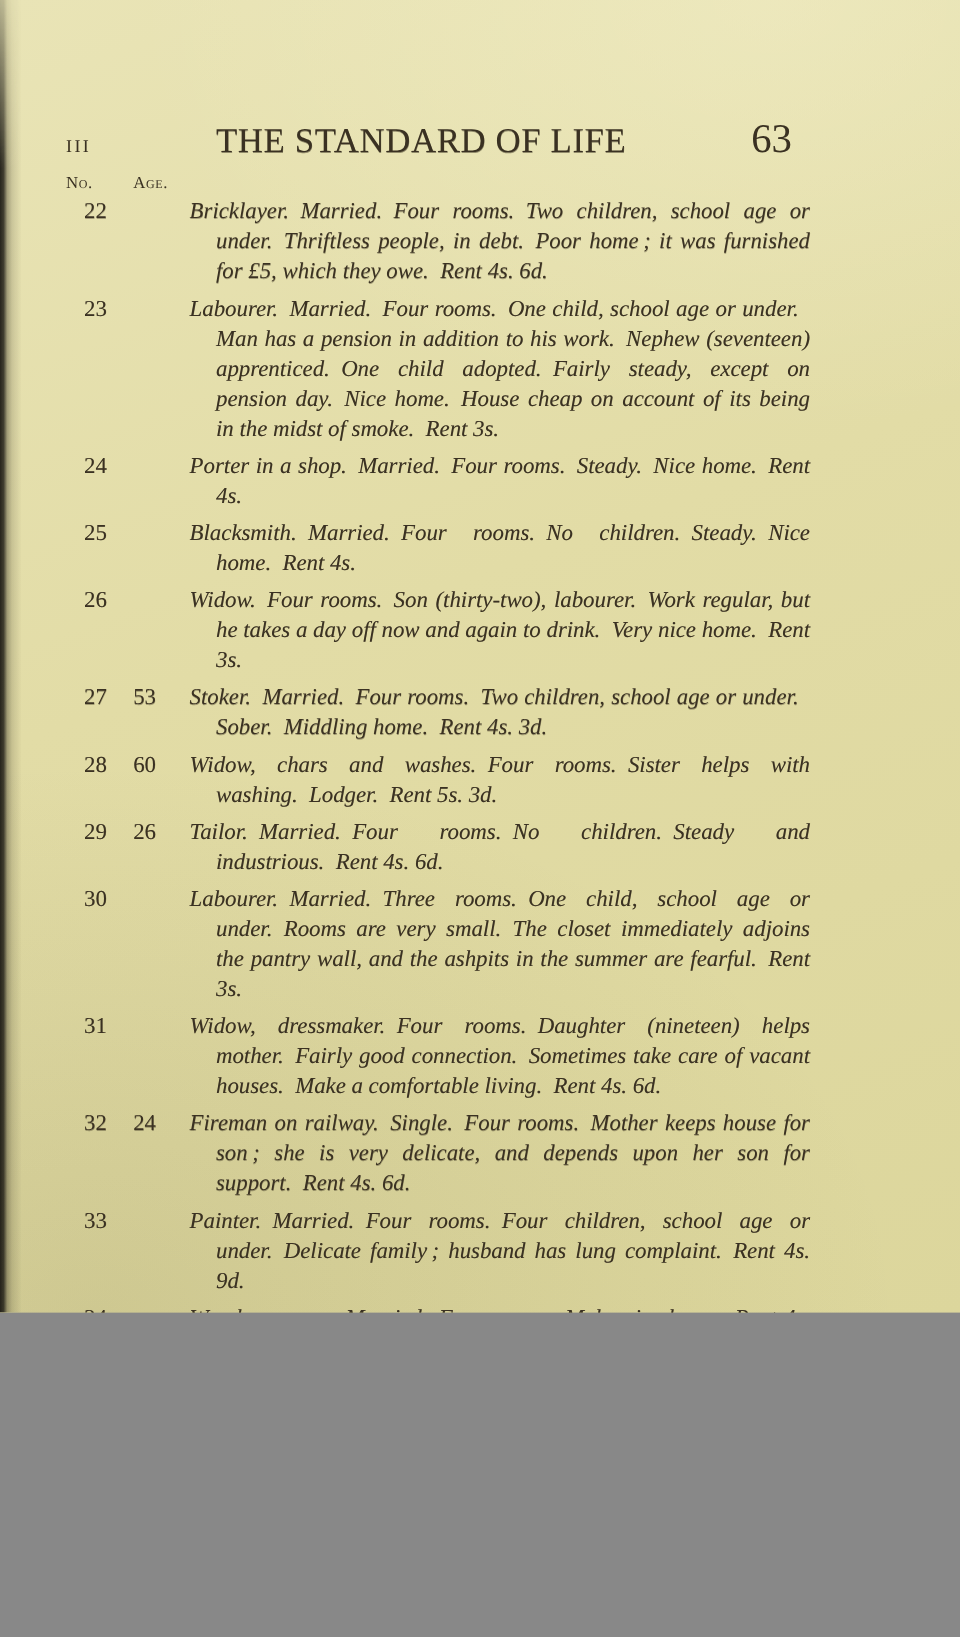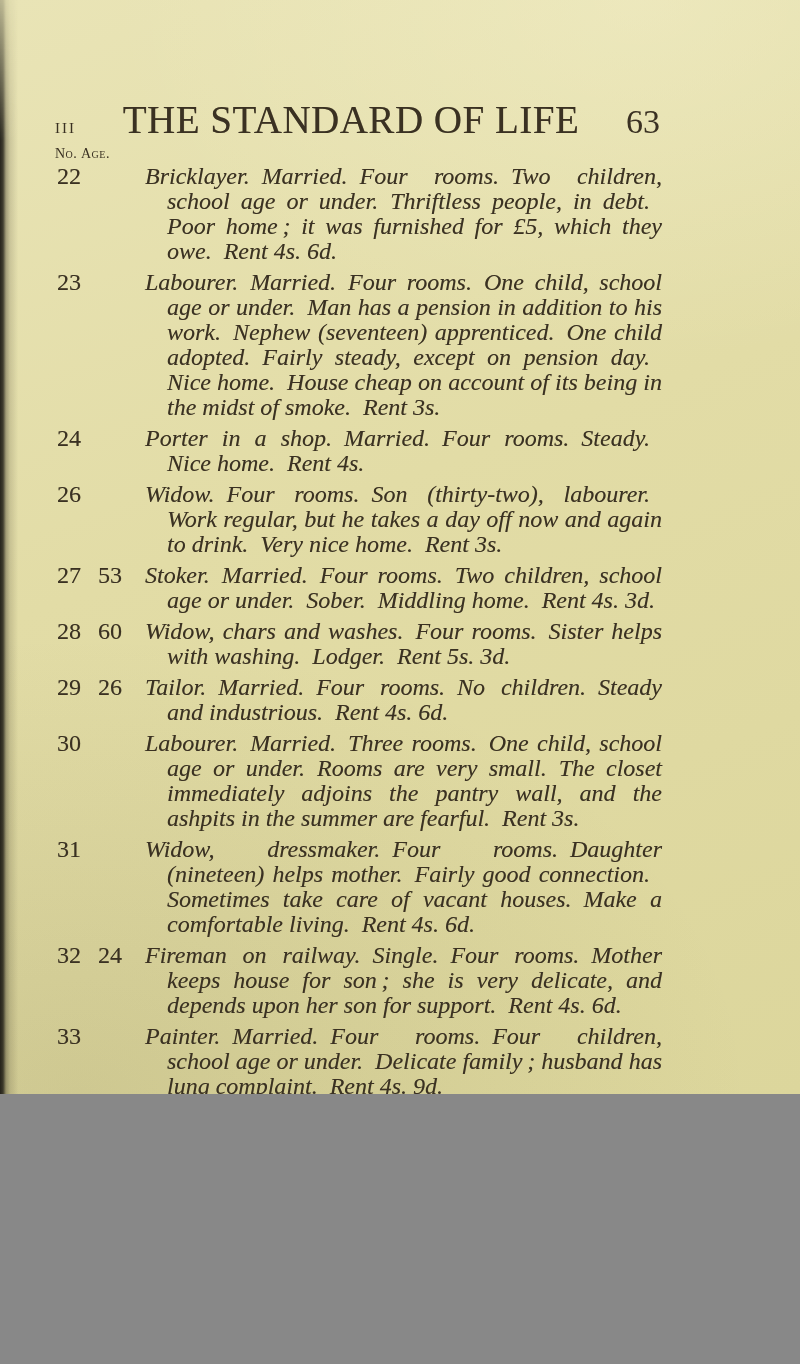--- a/index.html
+++ b/index.html
@@ -32,35 +32,35 @@
   }
   .running-head{
     position:absolute;top:100px;left:55px;width:605px;
     display:flex;justify-content:space-between;align-items:baseline;
     line-height:1;
   }
   .chapter{
     font-size:15px;font-variant:small-caps;letter-spacing:2px;
   }
   .title{
-    margin:0;font-weight:normal;font-size:39px;letter-spacing:0.5px;
+    margin:0;font-weight:normal;font-size:29px;letter-spacing:0.5px;
     white-space:nowrap;
     text-shadow:0.2px 0.2px 0.4px rgba(40,32,18,0.45);
   }
   .pageno{font-size:34px;}
   .col-heads{
     position:absolute;top:147px;left:55px;
     font-size:14px;font-variant:small-caps;letter-spacing:0.5px;
     line-height:1;
   }
-  .age-head{position:absolute;left:26px;top:0;}
+  .age-head{position:absolute;left:56px;top:0;}
   .no-head{position:absolute;left:0;top:0;}
   .entries{
-    position:absolute;top:164px;left:57px;width:605px;
-    font-size:24px;line-height:25px;
+    position:absolute;top:164px;left:70px;width:605px;
+    font-size:19px;line-height:25px;
     text-shadow:0.2px 0.2px 0.3px rgba(40,32,18,0.35);
   }
   .entry{position:relative;margin:0 0 6px 0;}
   .entry .no{position:absolute;left:0;top:0;}
   .entry .age{position:absolute;left:41px;top:0;}
   .entry .desc{
     margin:0 0 0 88px;
     padding-left:22px;text-indent:-22px;
     text-align:justify;
     font-style:italic;
@@ -95,20 +95,25 @@
       <span class="age"></span>
       <p class="desc">Labourer. Married. Four rooms. One child, school age or under. Man has a pension in addition to his work. Nephew (seventeen) apprenticed. One child adopted. Fairly steady, except on pension day. Nice home. House cheap on account of its being in the midst of smoke. Rent 3s.</p>
     </div>
 
     <div class="entry">
       <span class="no">24</span>
       <span class="age"></span>
       <p class="desc">Porter in a shop. Married. Four rooms. Steady. Nice home. Rent 4s.</p>
     </div>
 
+    <div class="entry">
+      <span class="no">25</span>
+      <span class="age"></span>
+      <p class="desc">Blacksmith. Married. Four rooms. No children. Steady. Nice home. Rent 4s.</p>
+    </div>
 
     <div class="entry">
       <span class="no">26</span>
       <span class="age"></span>
       <p class="desc">Widow. Four rooms. Son (thirty-two), labourer. Work regular, but he takes a day off now and again to drink. Very nice home. Rent 3s.</p>
     </div>
 
     <div class="entry">
       <span class="no">27</span>
       <span class="age">53</span>

